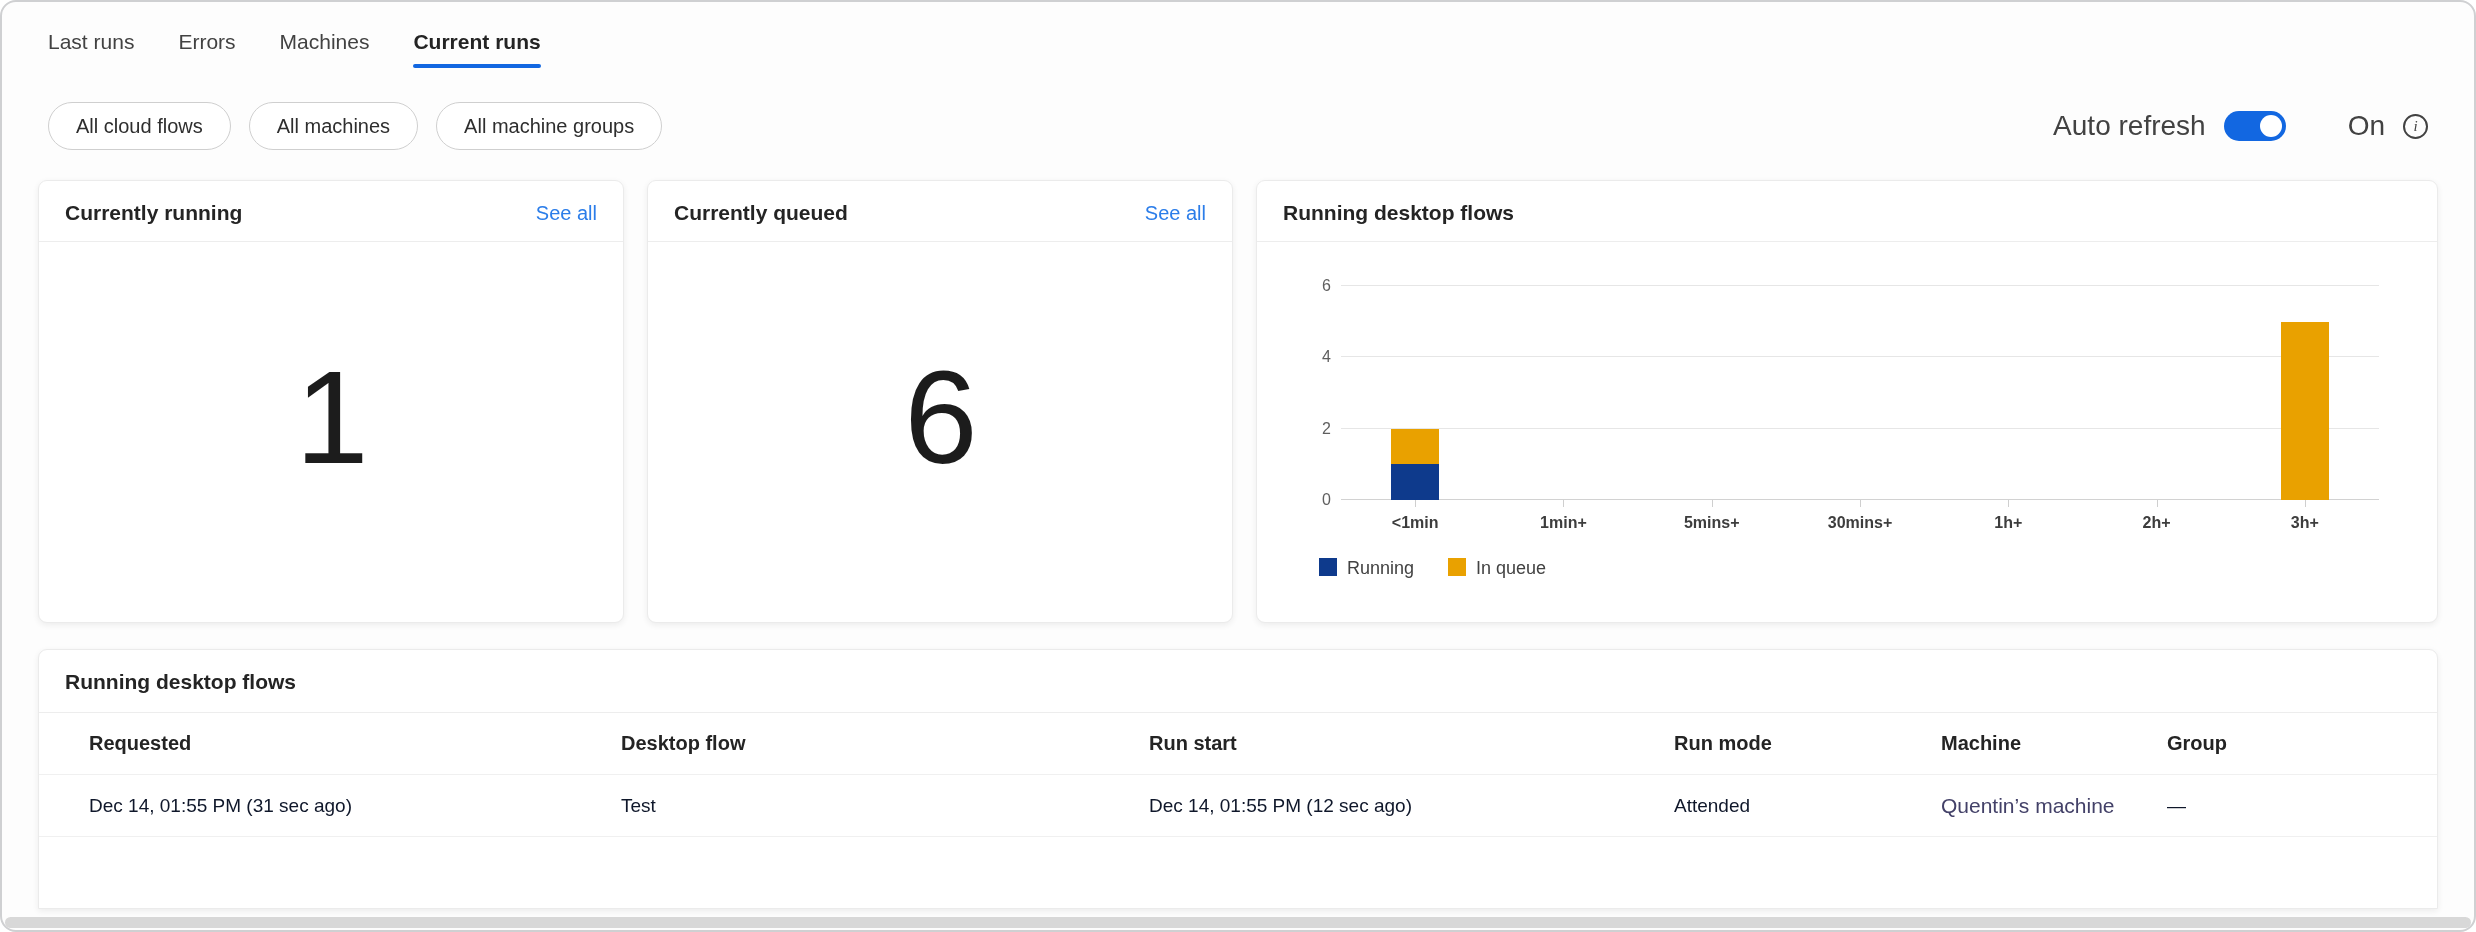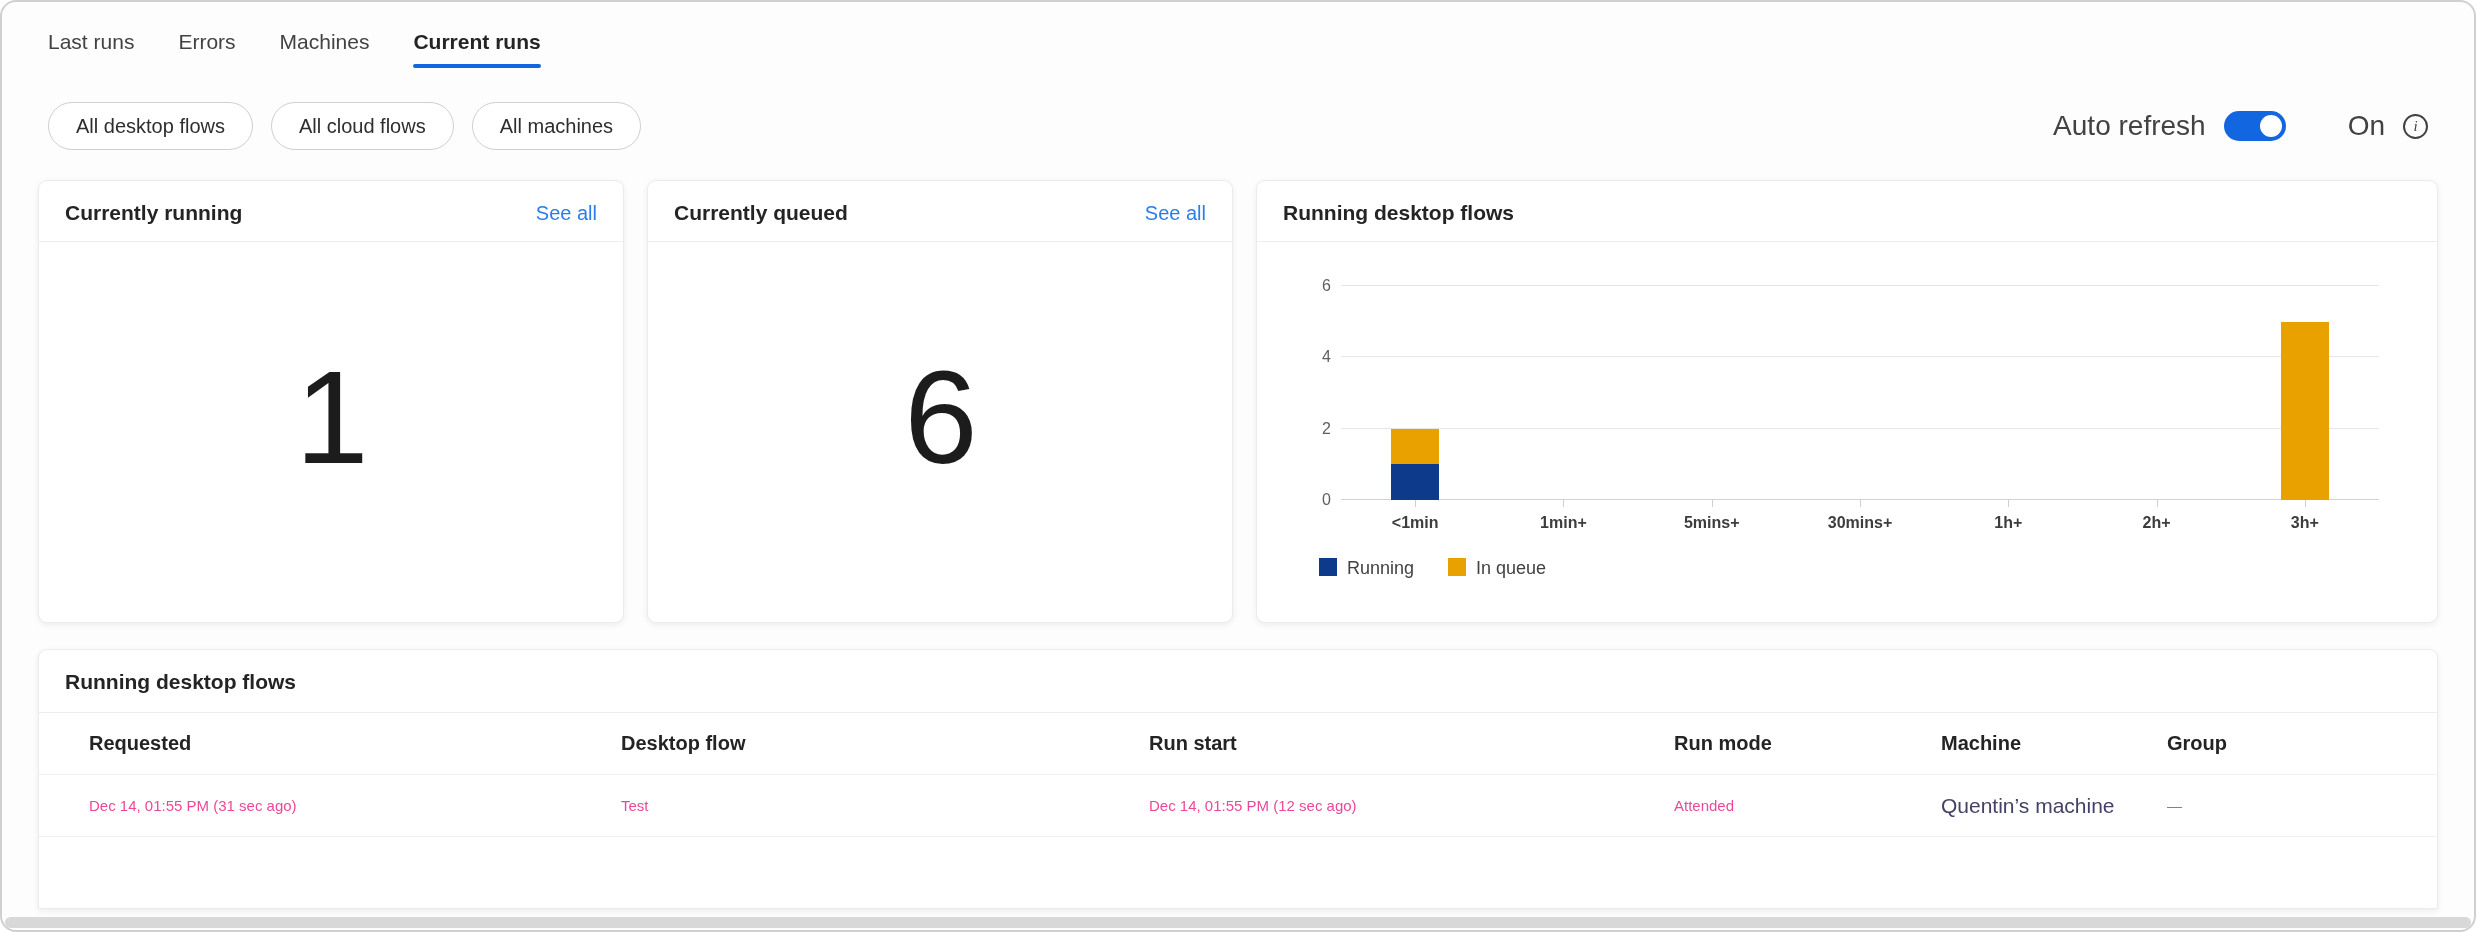--- a/index.html
+++ b/index.html
@@ -70,21 +70,21 @@
   .table-card {
     margin:26px 36px 0 36px; background:#fff; border:1px solid #ebebeb; border-radius:9px 9px 0 0;
     box-shadow:0 2px 6px rgba(0,0,0,0.07); height:260px; overflow:hidden;
   }
   .table-title-row { padding:20px 26px 18px 26px; border-bottom:1px solid #ededed; }
   .table-title { font-size:21px; font-weight:bold; color:#242424; }
   .grid-row { display:grid; grid-template-columns:532px 528px 525px 267px 226px 1fr; padding-left:50px; align-items:center; }
   .thead { height:62px; border-bottom:1px solid #f0f0f0; }
   .th { font-size:20px; font-weight:bold; color:#242424; cursor:pointer; }
   .trow { height:62px; border-bottom:1px solid #f0f0f0; cursor:pointer; }
-  .td { font-size:15px; color:#ec4899; }
+  .td { font-size:19px; color:#0f172a; }
   .td.machine-cell { font-size:21px; color:#434168; cursor:pointer; }
   
   .hscrollbar {
     position:absolute; bottom:2px; left:3px; right:3px; height:11px;
     background:#d8d8d8; border-radius:6px; cursor:pointer;
   }
 </style>
 </head>
 <body>
 
@@ -92,23 +92,23 @@
 
   <div class="tabbar">
       <div class="tab">Last runs</div>
       <div class="tab">Errors</div>
       <div class="tab">Machines</div>
       <div class="tab active">Current runs</div>
     </div>
 
   <div class="filterbar">
     <div class="pills">
-        <div class="pill">All desktop flows</div>
         <div class="pill">All cloud flows</div>
         <div class="pill">All machines</div>
+        <div class="pill">All machine groups</div>
       </div>
     <div class="refresh">
       <span class="refresh-label">Auto refresh</span>
       <div class="toggle">
           <div class="knob"></div>
         </div>
       <span class="refresh-state">On</span>
       <div class="info-icon">i</div>
     </div>
   </div>

